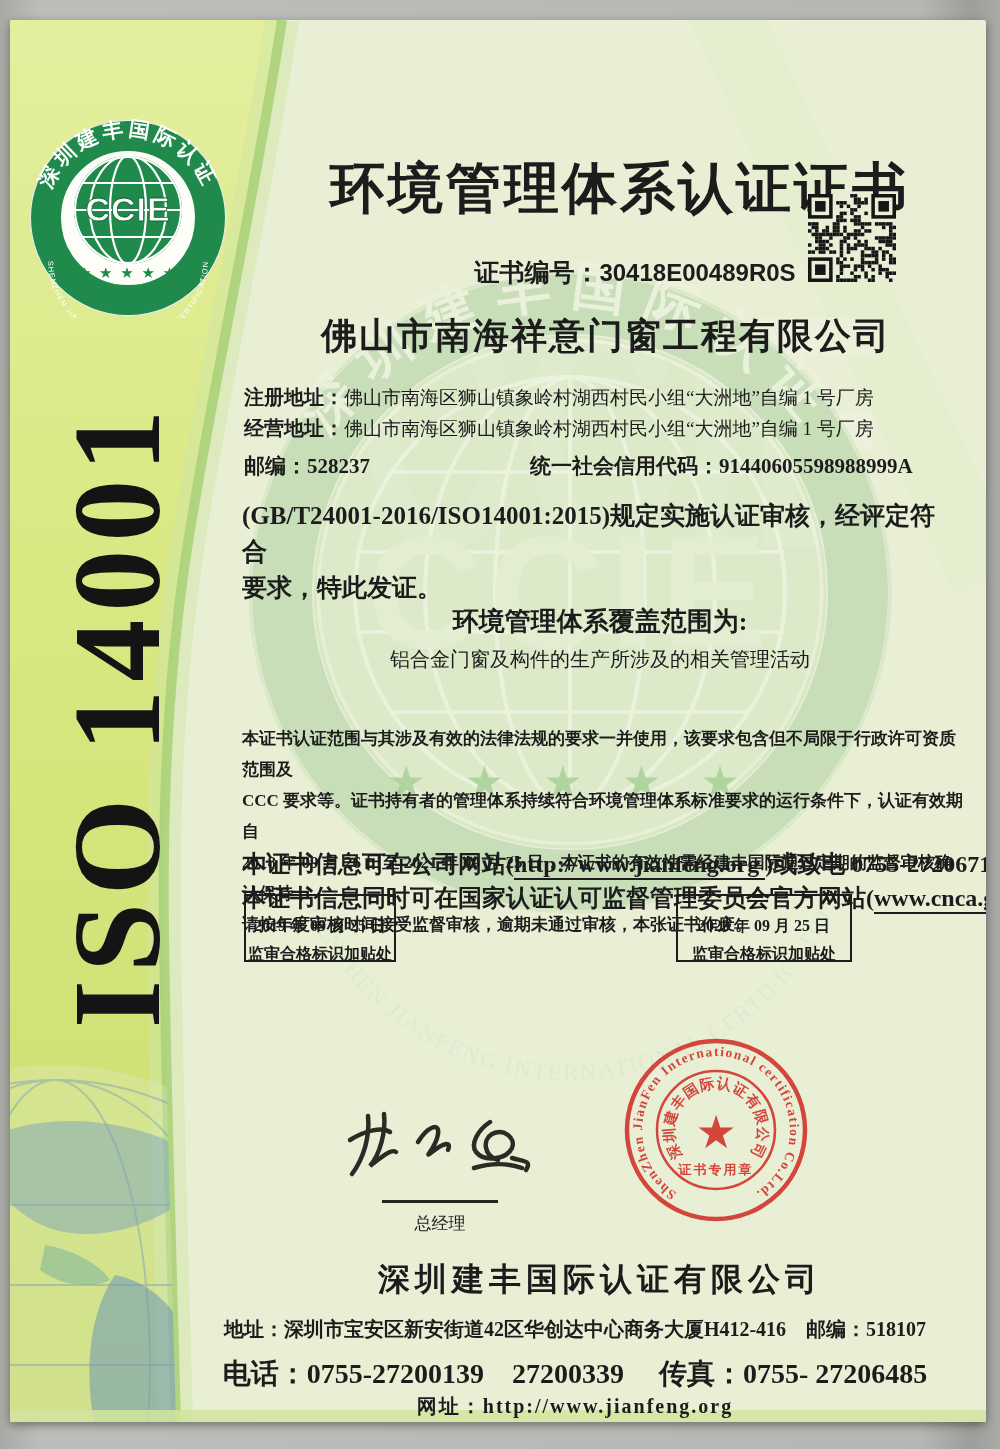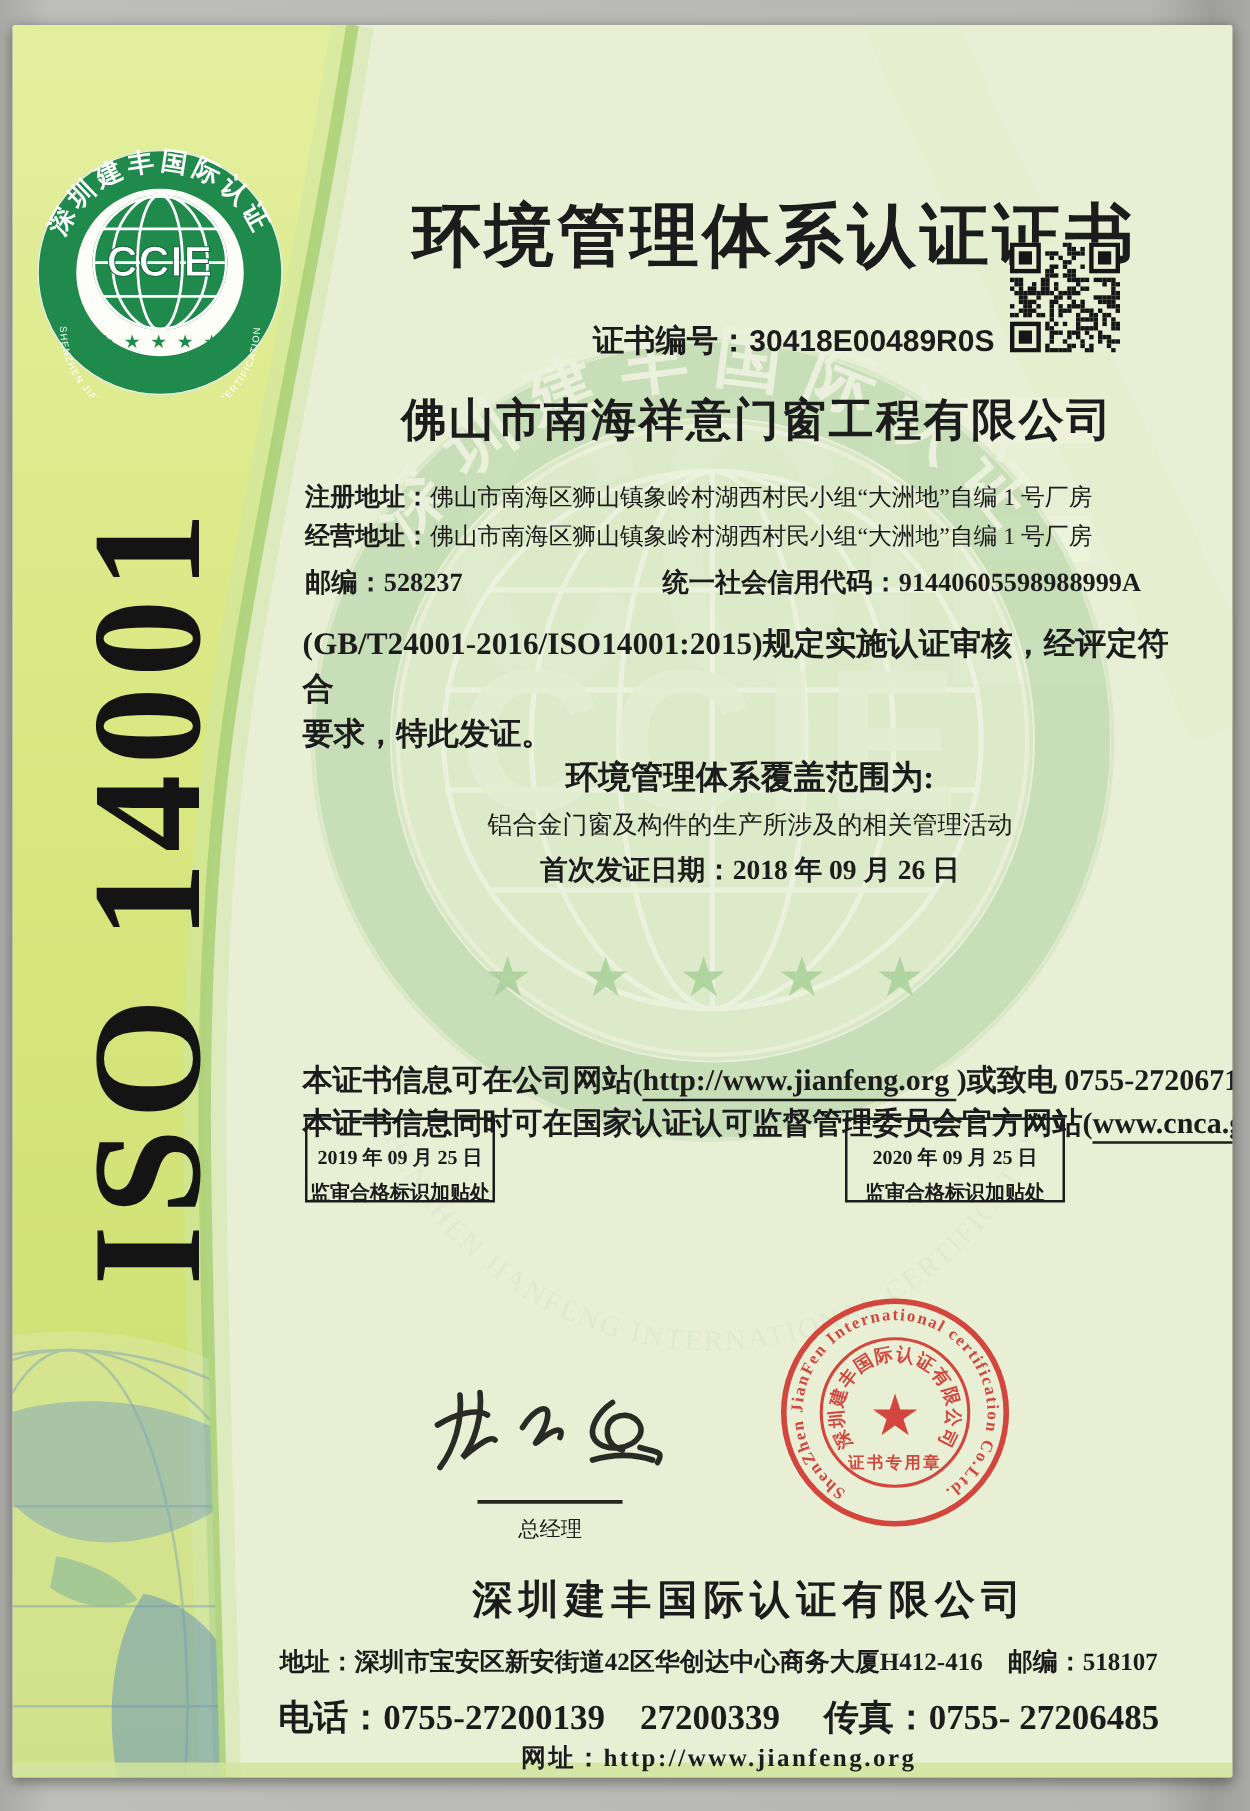--- a/index.html
+++ b/index.html
@@ -404,24 +404,27 @@
     <span>统一社会信用代码：</span><span>91440605598988999A</span>
   </div>
 
   <div class="abs grant">
     <div>(GB/T24001-2016/ISO14001:2015)规定实施认证审核，经评定符合</div>
     <div>要求，特此发证。</div>
   </div>
 
   <div class="abs scopetxt">铝合金门窗及构件的生产所涉及的相关管理活动</div>
   <div class="abs scopehead">环境管理体系覆盖范围为:</div>
-  <div class="abs firstissue">
-    <span>首次发证日期：</span><span>2018 年 09 月 26 日</span>
-  </div>
-
+
+  <div class="abs terms">
+    <div>本证书认证范围与其涉及有效的法律法规的要求一并使用，该要求包含但不局限于行政许可资质范围及</div>
+    <div>CCC 要求等。证书持有者的管理体系持续符合环境管理体系标准要求的运行条件下，认证有效期自</div>
+    <div>2018 年 09 月 26 日至 2021 年 09 月 25 日，本证书的有效性需经建丰国际通过定期的监督审核确认保持，</div>
+    <div>请按年度审核时间接受监督审核，逾期未通过审核，本张证书作废。</div>
+  </div>
 
   <div class="abs infoline info1">
     <span>本证书信息可在公司网站(</span><span class="u">http://www.jianfeng.org </span><span>)或致电 0755-27206715 查询。</span>
   </div>
   <div class="abs infoline info2">
     <span>本证书信息同时可在国家认证认可监督管理委员会官方网站(</span><span class="u">www.cnca.gov.cn </span><span>)上查询。</span>
   </div>
 
   <div class="abs auditbox box1">
     <div class="d">2019 年 09 月 25 日</div>

